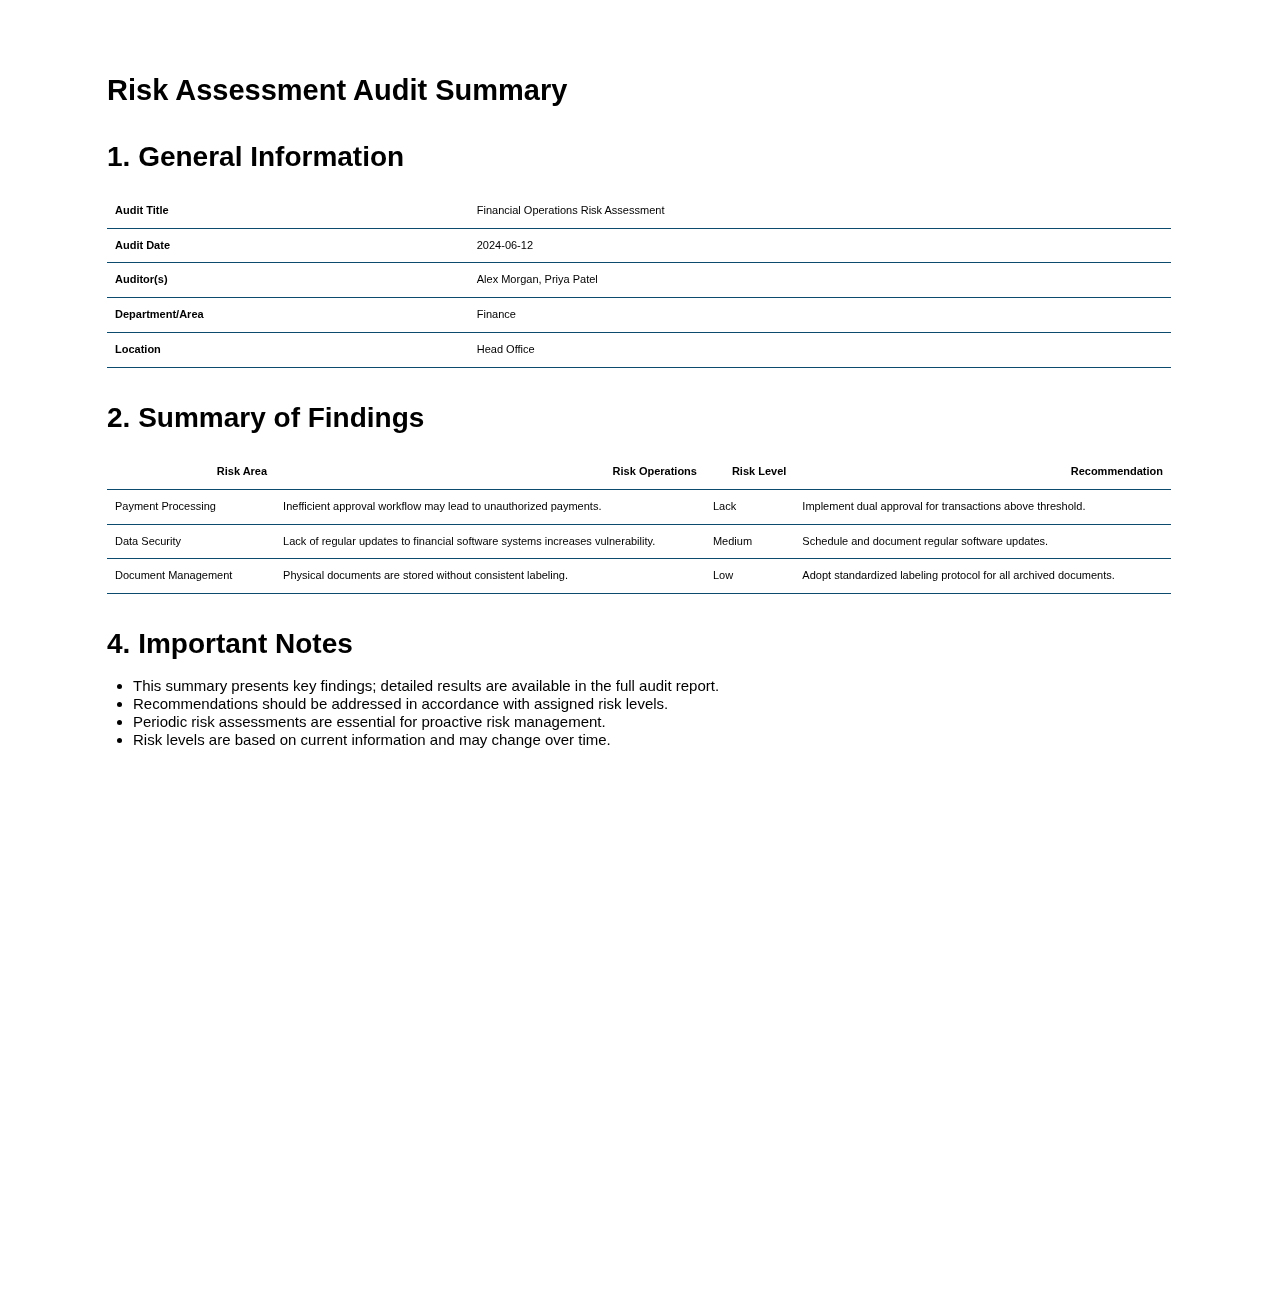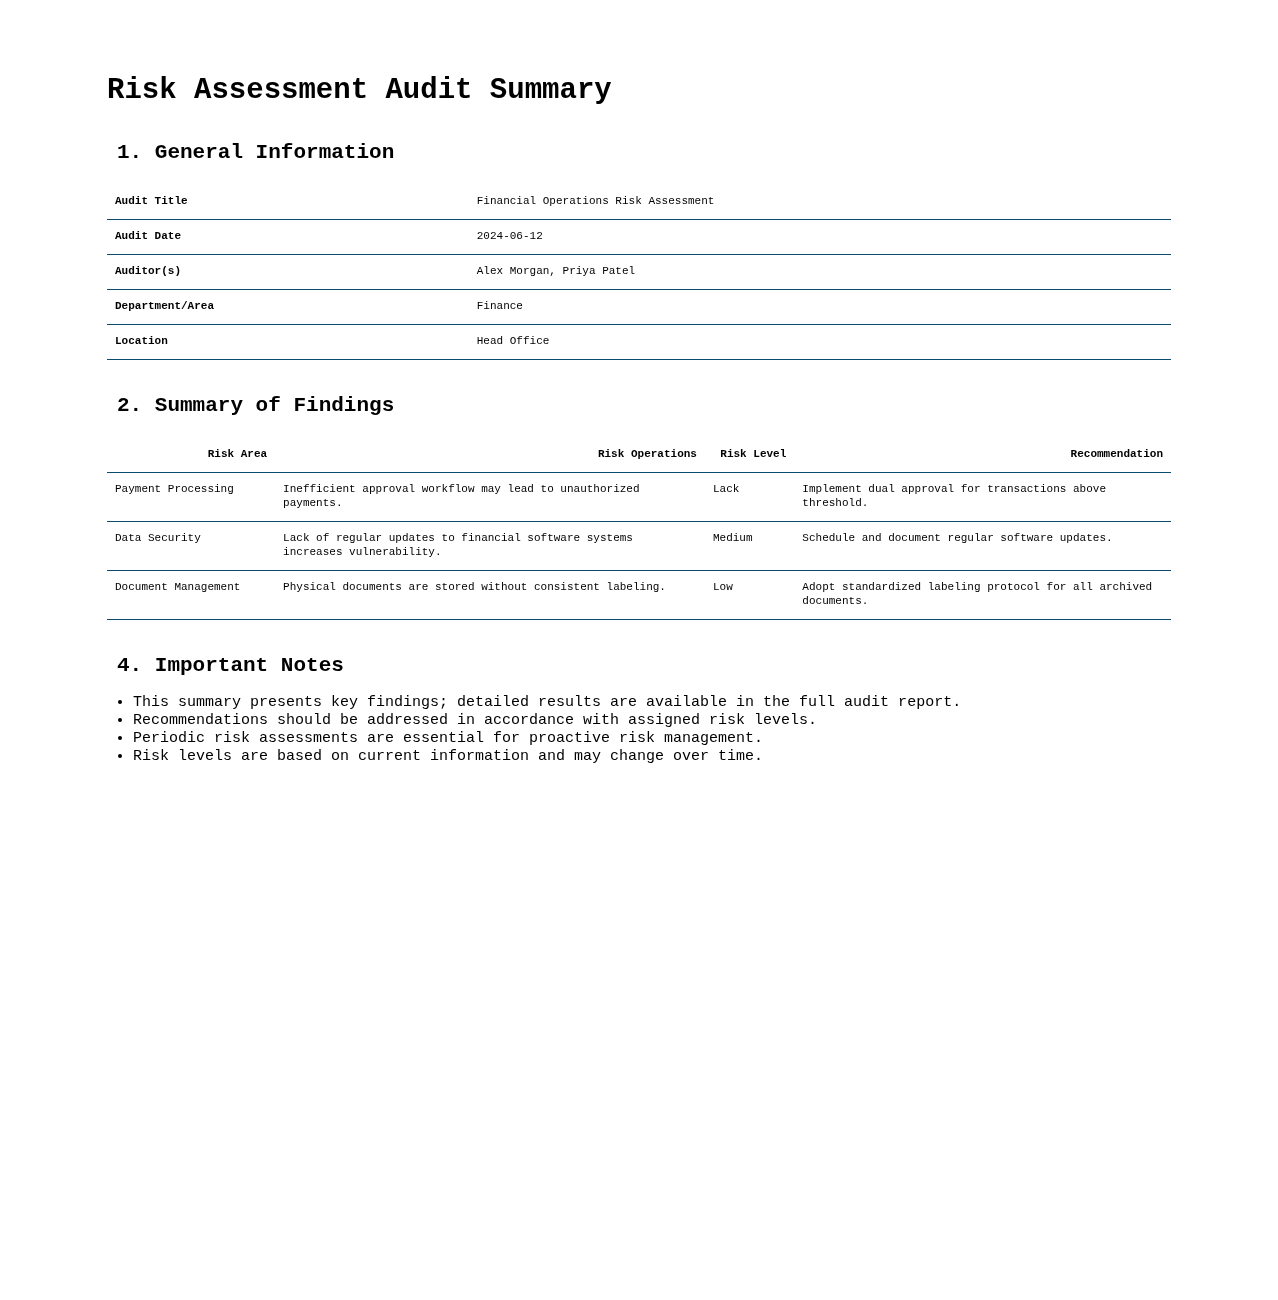--- a/index.html
+++ b/index.html
@@ -1,15 +1,15 @@
 <!DOCTYPE html>
 <html><head>
 <meta charset="utf-8">
 <style>
-  * { box-sizing: border-box; font-family: Liberation Mono, monospace; }
+  * { box-sizing: border-box; }
   html, body {
     margin: 0;
     padding: 0;
     background: #ffffff;
     color: #000000;
     font-family: "Liberation Sans", "DejaVu Sans", sans-serif;
     font-size: 15px;
     line-height: 1.25;
   }
   .page {
@@ -19,23 +19,23 @@
     background: #ffffff;
     overflow: hidden;
   }
   h1.doc-title {
     font-size: 29px;
     font-weight: bold;
     margin: 0;
     line-height: 1.15;
   }
   h2.section-heading {
-    font-size: 21px;
+    font-size: 28px;
     font-weight: bold;
-    margin: 34px 0 0 10px;
+    margin: 34px 0 0 0;
     line-height: 1.15;
   }
   table {
     width: 100%;
     border-collapse: collapse;
     margin-top: 20px;
   }
   td, th {
     padding: 10px 8px;
     vertical-align: top;

